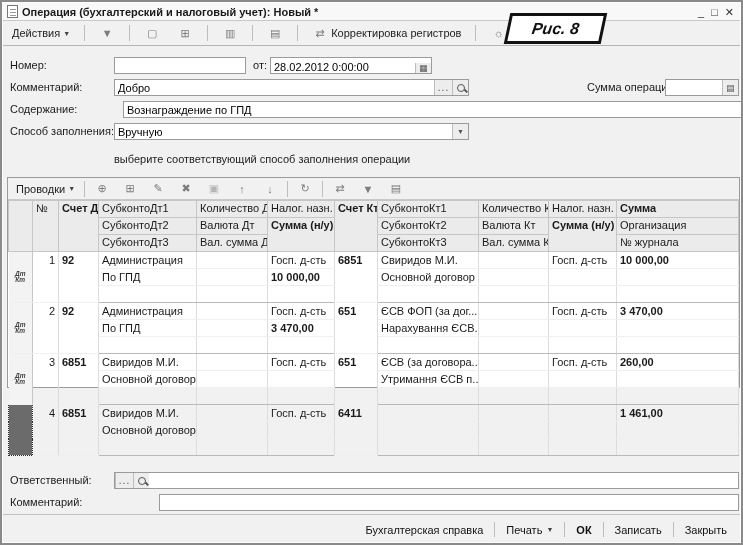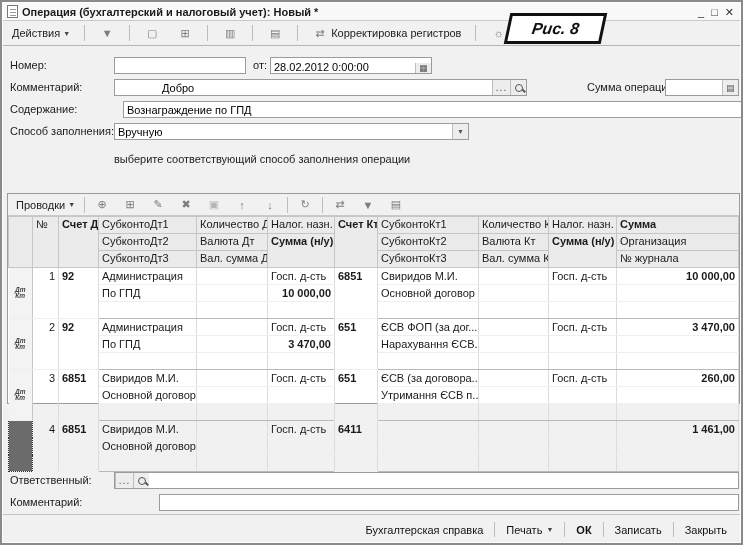--- a/index.html
+++ b/index.html
@@ -46,35 +46,35 @@
   .mag::after { content:""; position:absolute; width:4px; height:1.5px; background:#555; right:-4px; bottom:-1px;
                 transform:rotate(45deg); }
   .hint { position:absolute; left:112px; color:#222; white-space:nowrap; }
 
   
   .tab { position:absolute; left:6px; top:156px; height:20px; padding:0 8px 0 4px; background:#f6f6f6;
          border:1px solid #9b9b9b; border-bottom:0; border-radius:3px 3px 0 0; display:flex; align-items:center;
          gap:4px; z-index:2; }
   .dtkt { display:flex; flex-direction:column; line-height:6px; font-size:6.5px; color:#444; font-weight:bold; }
   .panel { position:absolute; left:5px; top:175px; width:733px; height:211px; border:1px solid #9b9b9b;
-           background:#fff;margin-top:16px; }
+           background:#fff; }
   .ptoolbar { height:22px; display:flex; align-items:center; gap:2px; padding:0 3px; background:#f1f1f1;
               border-bottom:1px solid #c9c9c9; }
 
   
   table.post { border-collapse:collapse; table-layout:fixed; width:100%; }
   .post th { background:#ebebeb; border:1px solid #c6c6c6; font-weight:normal; text-align:left;
              padding:0 3px; height:17px; line-height:15px; white-space:nowrap; overflow:hidden; vertical-align:top; }
   .post th.b { font-weight:bold; }
   .post td { border-right:1px solid #dcdcdc; border-bottom:1px solid #efefef; padding:0 3px; height:17px;
              line-height:16px; white-space:nowrap; overflow:hidden; vertical-align:top; }
   .post tr.last td { border-bottom:1px solid #b9b9b9; }
   .post td.acct { font-weight:bold; }
   .post td.num { text-align:right; }
-  .post td.amt { font-weight:bold; text-align:right; }
+  .post td.amt { font-weight:bold; }
   .post td.marker { background:#f3f3f3; border-right:1px solid #c6c6c6; text-align:center; vertical-align:middle; }
   .post td.marker.sel { background:#6b6b6b; border:1px dotted #2e2e2e; }
 
   
   .bbar-sep { position:absolute; left:1px; right:1px; top:512px; height:1px; background:#c2c2c2; }
   .btnbar { position:absolute; left:1px; right:1px; top:514px; height:27px; display:flex; align-items:center;
             justify-content:flex-end; gap:4px; padding:0 6px; }
   .fbtn { padding:3px 7px; color:#111; white-space:nowrap; display:flex; align-items:center; gap:4px; }
   .fbtn.ok { font-weight:bold; }
   .vdiv { width:1px; height:15px; background:#bcbcbc; }
@@ -139,21 +139,21 @@
   <span class="ctl" style="left:112px; top:55px; width:132px;">
     <input value="" style="">
   </span>
   <span class="flabel" style="left:251px; top:55px">от:</span>
   <span class="ctl" style="left:268px; top:55px; width:162px;align-items:flex-end;">
     <input value="28.02.2012 0:00:00" style="">
     <span class="mini-btn">▦</span>
   </span>
 
   <span class="flabel" style="top:77px">Комментарий:</span>
-  <span class="ctl" style="left:112px; top:77px; width:413px;padding-left:44px;">
+  <span class="ctl" style="left:112px; top:77px; width:355px;">
     <input value="Добро" style="">
     <span class="mini-btn dots">...</span>
     <span class="mini-btn">
         <span class="mag"></span>
       </span>
   </span>
   <span class="flabel" style="left:585px; top:77px">Сумма операции:</span>
   <span class="ctl" style="left:663px; top:77px; width:74px;">
     <input value="" style="">
     <span class="mini-btn">▤</span>

